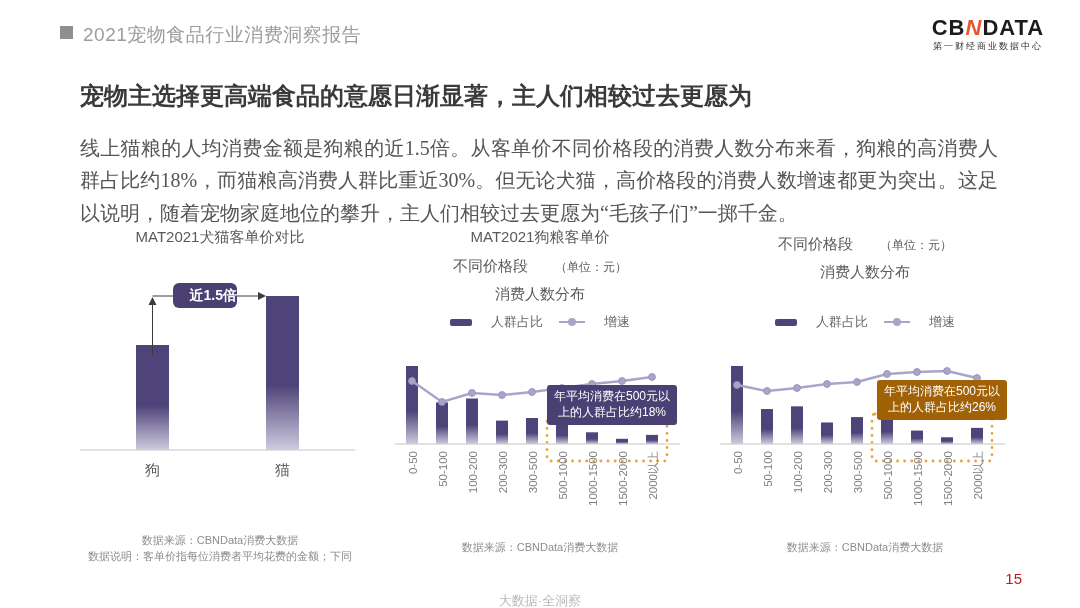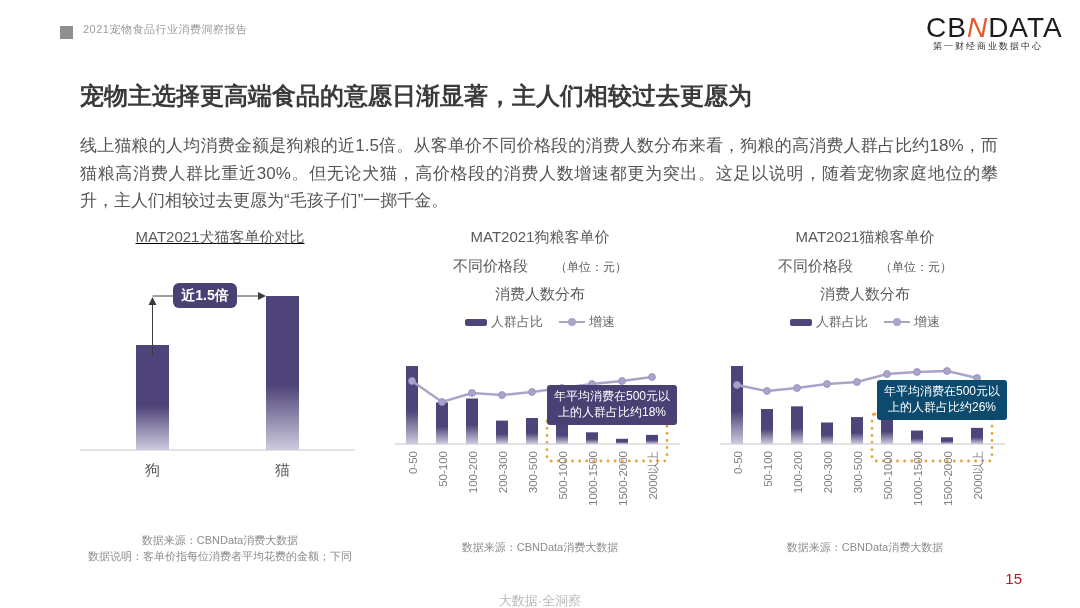--- a/index.html
+++ b/index.html
@@ -1,42 +1,42 @@
 <!DOCTYPE html>
 <html><head>
 <meta charset="utf-8">
 <style>
   html,body{margin:0;padding:0;background:#e8e8e8;}
   .canvas{position:relative;width:1080px;height:608px;background:#ffffff;overflow:hidden;
           font-family:"Liberation Sans","DejaVu Sans",sans-serif;margin:0 auto;}
   
   .hdr-sq{position:absolute;left:60px;top:26px;width:13px;height:13px;background:#8f8f8f;}
-  .hdr-title{position:absolute;left:83px;top:22px;font-size:11px;color:#9c9c9c;letter-spacing:.5px;}
+  .hdr-title{position:absolute;left:83px;top:22px;font-size:19px;color:#9c9c9c;letter-spacing:.5px;}
   .logo{position:absolute;left:926px;top:17px;width:124px;text-align:center;}
-  .logo-word{font-size:28px;font-weight:normal;color:#1c1c1c;letter-spacing:1px;line-height:22px;}
+  .logo-word{font-size:22px;font-weight:bold;color:#1c1c1c;letter-spacing:1px;line-height:22px;}
   .logo-word .accent{font-style:italic;}
   .logo-tag{font-size:9px;color:#2e2e2e;letter-spacing:2px;margin-top:1px;text-align:center;}
   
   .main-title{position:absolute;left:80px;top:80px;width:940px;font-size:24px;font-weight:bold;color:#3a3a3a;}
-  .body-text{position:absolute;left:80px;top:132px;width:918px;font-size:17px;line-height:1.62;color:#555555;text-align:justify;}
+  .body-text{position:absolute;left:80px;top:132px;width:918px;font-size:20px;line-height:1.62;color:#555555;text-align:justify;font-family:Liberation Serif, serif;}
   
   .chart{position:absolute;top:225px;}
   .chart .ct1{margin:3px 0 0;text-align:center;font-size:15px;font-weight:normal;color:#5a5a5a;}
   .chart .ct-sub{text-align:center;font-size:15px;color:#5a5a5a;margin-top:10px;}
   .chart .ct-sub .unit{font-size:12px;margin-left:27px;}
   .chart .ct-sub2{text-align:center;font-size:15px;color:#5a5a5a;margin-top:9px;}
   .legend{position:absolute;left:0;top:88px;width:100%;display:flex;justify-content:center;align-items:center;gap:16px;}
-  .leg-item{display:flex;align-items:center;gap:4px;font-size:13px;color:#666666;}
+  .leg-item{display:flex;align-items:center;gap:19px;font-size:13px;color:#666666;}
   .leg-bar{width:22px;height:7px;border-radius:2px;}
   .leg-line{width:26px;height:2px;position:relative;}
   .leg-line::after{content:"";position:absolute;left:9px;top:-3px;width:8px;height:8px;border-radius:50%;background:inherit;}
   .plot-svg{position:absolute;left:0;top:125px;}
   .anno{position:absolute;color:#ffffff;font-size:12px;line-height:1.32;text-align:center;
         border-radius:3px;padding:4px 6px;width:118px;}
-  .anno-big{position:absolute;color:#ffffff;font-size:14px;font-weight:bold;text-align:center;
+  .anno-big{position:absolute;color:#ffffff;font-size:14px;font-weight:bold;text-align:right;
         border-radius:6px;width:64px;height:25px;line-height:25px;}
   .src{position:absolute;left:0;width:100%;text-align:center;font-size:11px;color:#8c8c8c;}
   
   .foot-center{position:absolute;left:0;top:592px;width:100%;text-align:center;font-size:13px;color:#b9b9b9;}
   .page-num{position:absolute;right:58px;top:570px;font-size:15px;color:#b91c1c;}
 </style>
 </head>
 <body>
 
 <div class="canvas">
@@ -44,21 +44,21 @@
   <div class="hdr-sq"></div>
   <div class="hdr-title">2021宠物食品行业消费洞察报告</div>
   <div class="logo">
     <div class="logo-word"><span>CB</span><span class="accent" id="logo-accent" style="color: rgb(232, 86, 43);">N</span><span>DATA</span></div>
     <div class="logo-tag">第一财经商业数据中心</div>
   </div>
 
   <div class="main-title">宠物主选择更高端食品的意愿日渐显著，主人们相较过去更愿为</div>
   <div class="body-text">线上猫粮的人均消费金额是狗粮的近1.5倍。从客单价不同价格段的消费人数分布来看，狗粮的高消费人群占比约18%，而猫粮高消费人群比重近30%。但无论犬猫，高价格段的消费人数增速都更为突出。这足以说明，随着宠物家庭地位的攀升，主人们相较过去更愿为“毛孩子们”一掷千金。</div>
 
-  <div class="chart" style="left:65px;width:310px;height:335px;text-decoration:underline;">
+  <div class="chart" style="left:65px;width:310px;height:335px;">
     <h3 class="ct1">MAT2021犬猫客单价对比</h3>
     <svg class="plot-svg" style="top:55px;" width="310" height="210">
         <defs>
           <linearGradient id="grad0" x1="0" y1="0" x2="0" y2="1">
             <stop offset="0" stop-color="#4f4479"></stop>
             <stop offset="0.58" stop-color="#4f4479"></stop>
             <stop offset="1" stop-color="#cfcbdf"></stop>
           </linearGradient>
         </defs>
         <line x1="15" y1="170" x2="290" y2="170" stroke="#d9d9d9" stroke-width="1.4"></line>
@@ -127,21 +127,20 @@
         <text x="171.5" y="101" text-anchor="end" font-size="11.5" fill="#7f7f7f" transform="rotate(-90 171.5 101)">500-1000</text>
         <text x="201.5" y="101" text-anchor="end" font-size="11.5" fill="#7f7f7f" transform="rotate(-90 201.5 101)">1000-1500</text>
         <text x="231.5" y="101" text-anchor="end" font-size="11.5" fill="#7f7f7f" transform="rotate(-90 231.5 101)">1500-2000</text>
         <text x="261.5" y="101" text-anchor="end" font-size="11.5" fill="#7f7f7f" transform="rotate(-90 261.5 101)">2000以上</text>
       </svg>
     <div class="anno" style="left: 152px; top: 160px; background: rgb(74, 64, 115);">年平均消费在500元以上的人群占比约18%</div>
     <div class="src" style="top:315px;">数据来源：CBNData消费大数据</div>
   </div>
 
   <div class="chart" style="left:720px;width:290px;height:335px;">
-    <h3 class="ct1">MAT2021猫粮客单价</h3>
     <div class="ct-sub"><span>不同价格段</span><span class="unit">（单位：元）</span></div>
     <div class="ct-sub2">消费人数分布</div>
     <div class="legend">
       <div class="leg-item">
           <span class="leg-bar" style="background: rgb(79, 68, 121);"></span>
           <span>人群占比</span>
         </div>
       <div class="leg-item">
           <span class="leg-line" style="background: rgb(169, 165, 201);"></span>
           <span>增速</span>
@@ -179,20 +178,20 @@
         <text x="21.5" y="101" text-anchor="end" font-size="11.5" fill="#7f7f7f" transform="rotate(-90 21.5 101)">0-50</text>
         <text x="51.5" y="101" text-anchor="end" font-size="11.5" fill="#7f7f7f" transform="rotate(-90 51.5 101)">50-100</text>
         <text x="81.5" y="101" text-anchor="end" font-size="11.5" fill="#7f7f7f" transform="rotate(-90 81.5 101)">100-200</text>
         <text x="111.5" y="101" text-anchor="end" font-size="11.5" fill="#7f7f7f" transform="rotate(-90 111.5 101)">200-300</text>
         <text x="141.5" y="101" text-anchor="end" font-size="11.5" fill="#7f7f7f" transform="rotate(-90 141.5 101)">300-500</text>
         <text x="171.5" y="101" text-anchor="end" font-size="11.5" fill="#7f7f7f" transform="rotate(-90 171.5 101)">500-1000</text>
         <text x="201.5" y="101" text-anchor="end" font-size="11.5" fill="#7f7f7f" transform="rotate(-90 201.5 101)">1000-1500</text>
         <text x="231.5" y="101" text-anchor="end" font-size="11.5" fill="#7f7f7f" transform="rotate(-90 231.5 101)">1500-2000</text>
         <text x="261.5" y="101" text-anchor="end" font-size="11.5" fill="#7f7f7f" transform="rotate(-90 261.5 101)">2000以上</text>
       </svg>
-    <div class="anno" style="left: 157px; top: 155px; background: #0c4a6e;">年平均消费在500元以上的人群占比约26%</div>
+    <div class="anno" style="left: 157px; top: 155px; background: #a16207;">年平均消费在500元以上的人群占比约26%</div>
     <div class="src" style="top:315px;">数据来源：CBNData消费大数据</div>
   </div>
 
   <div class="foot-center">大数据·全洞察</div>
   <div class="page-num">15</div>
 
 </div>
 
 </body></html>

